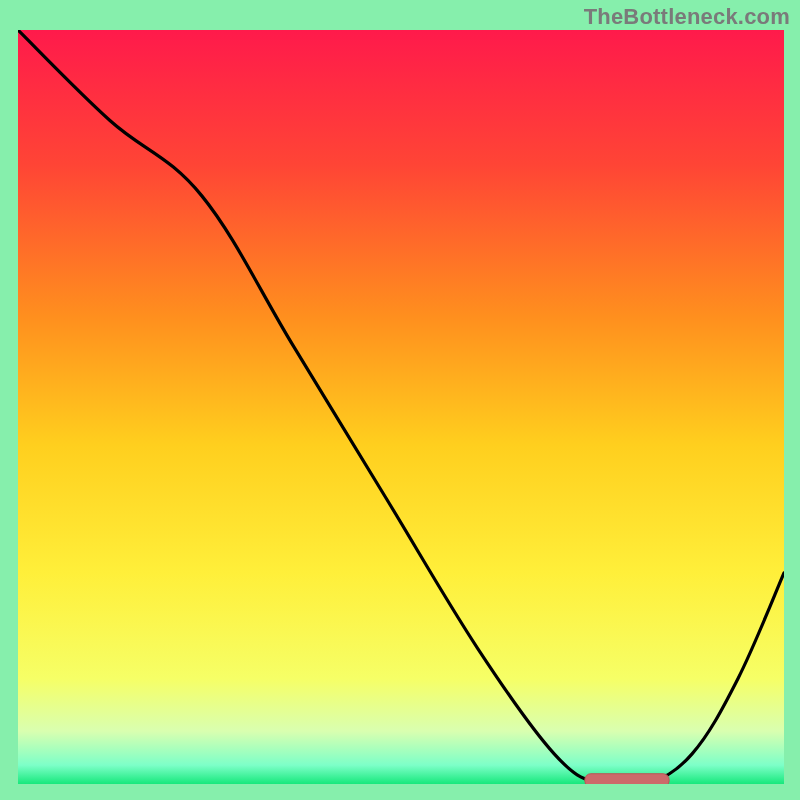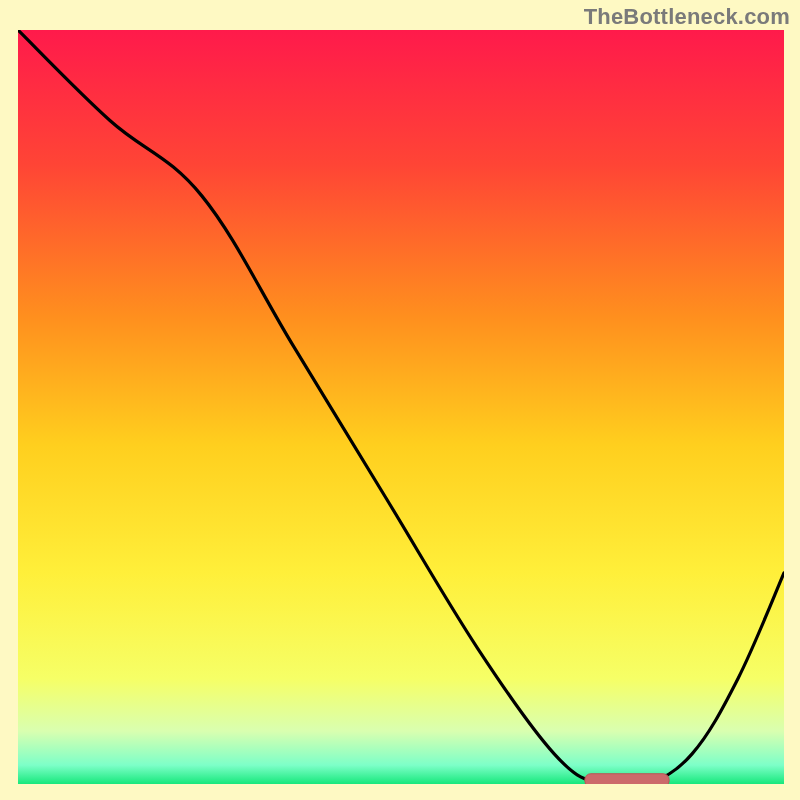--- a/index.html
+++ b/index.html
@@ -1,21 +1,21 @@
 <!DOCTYPE html>
 <html><head>
 <meta charset="utf-8">
 <style>
   * { margin: 0; padding: 0; box-sizing: border-box; }
   html, body { width: 800px; height: 800px; overflow: hidden; background: #fff; }
   .frame {
     position: relative;
     width: 800px;
     height: 800px;
-    background: #fef9c3;
+    background: #86efac;
   }
   .attribution {
     position: absolute;
     top: 4px;
     right: 10px;
     font-family: Arial, Helvetica, sans-serif;
     font-size: 22px;
     font-weight: 600;
     color: #7a7a7a;
     letter-spacing: 0.2px;

